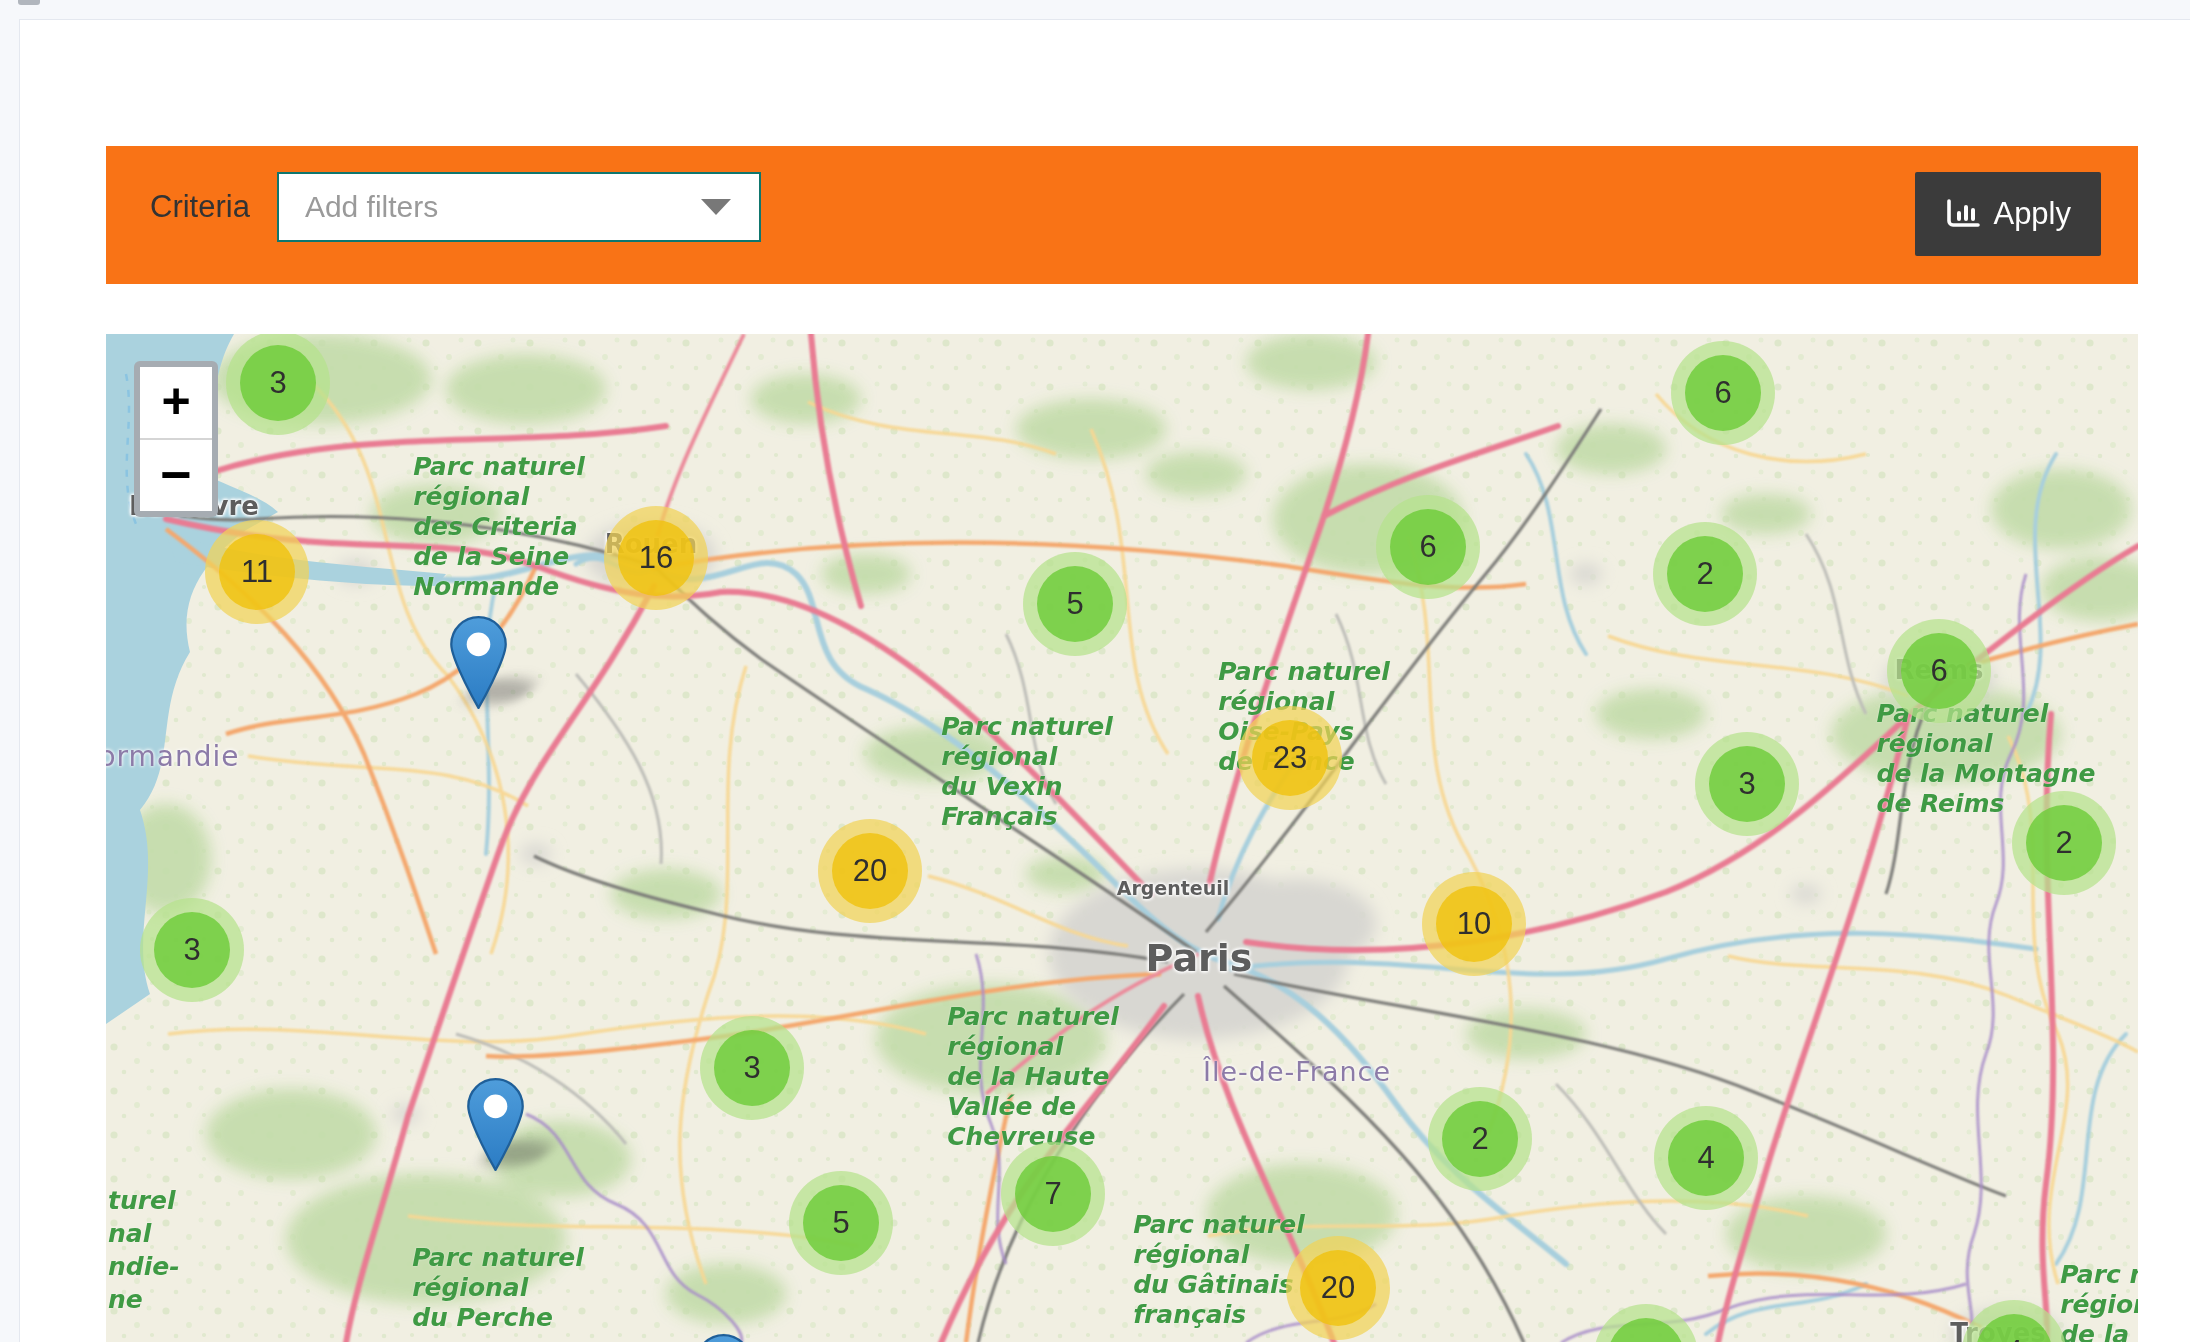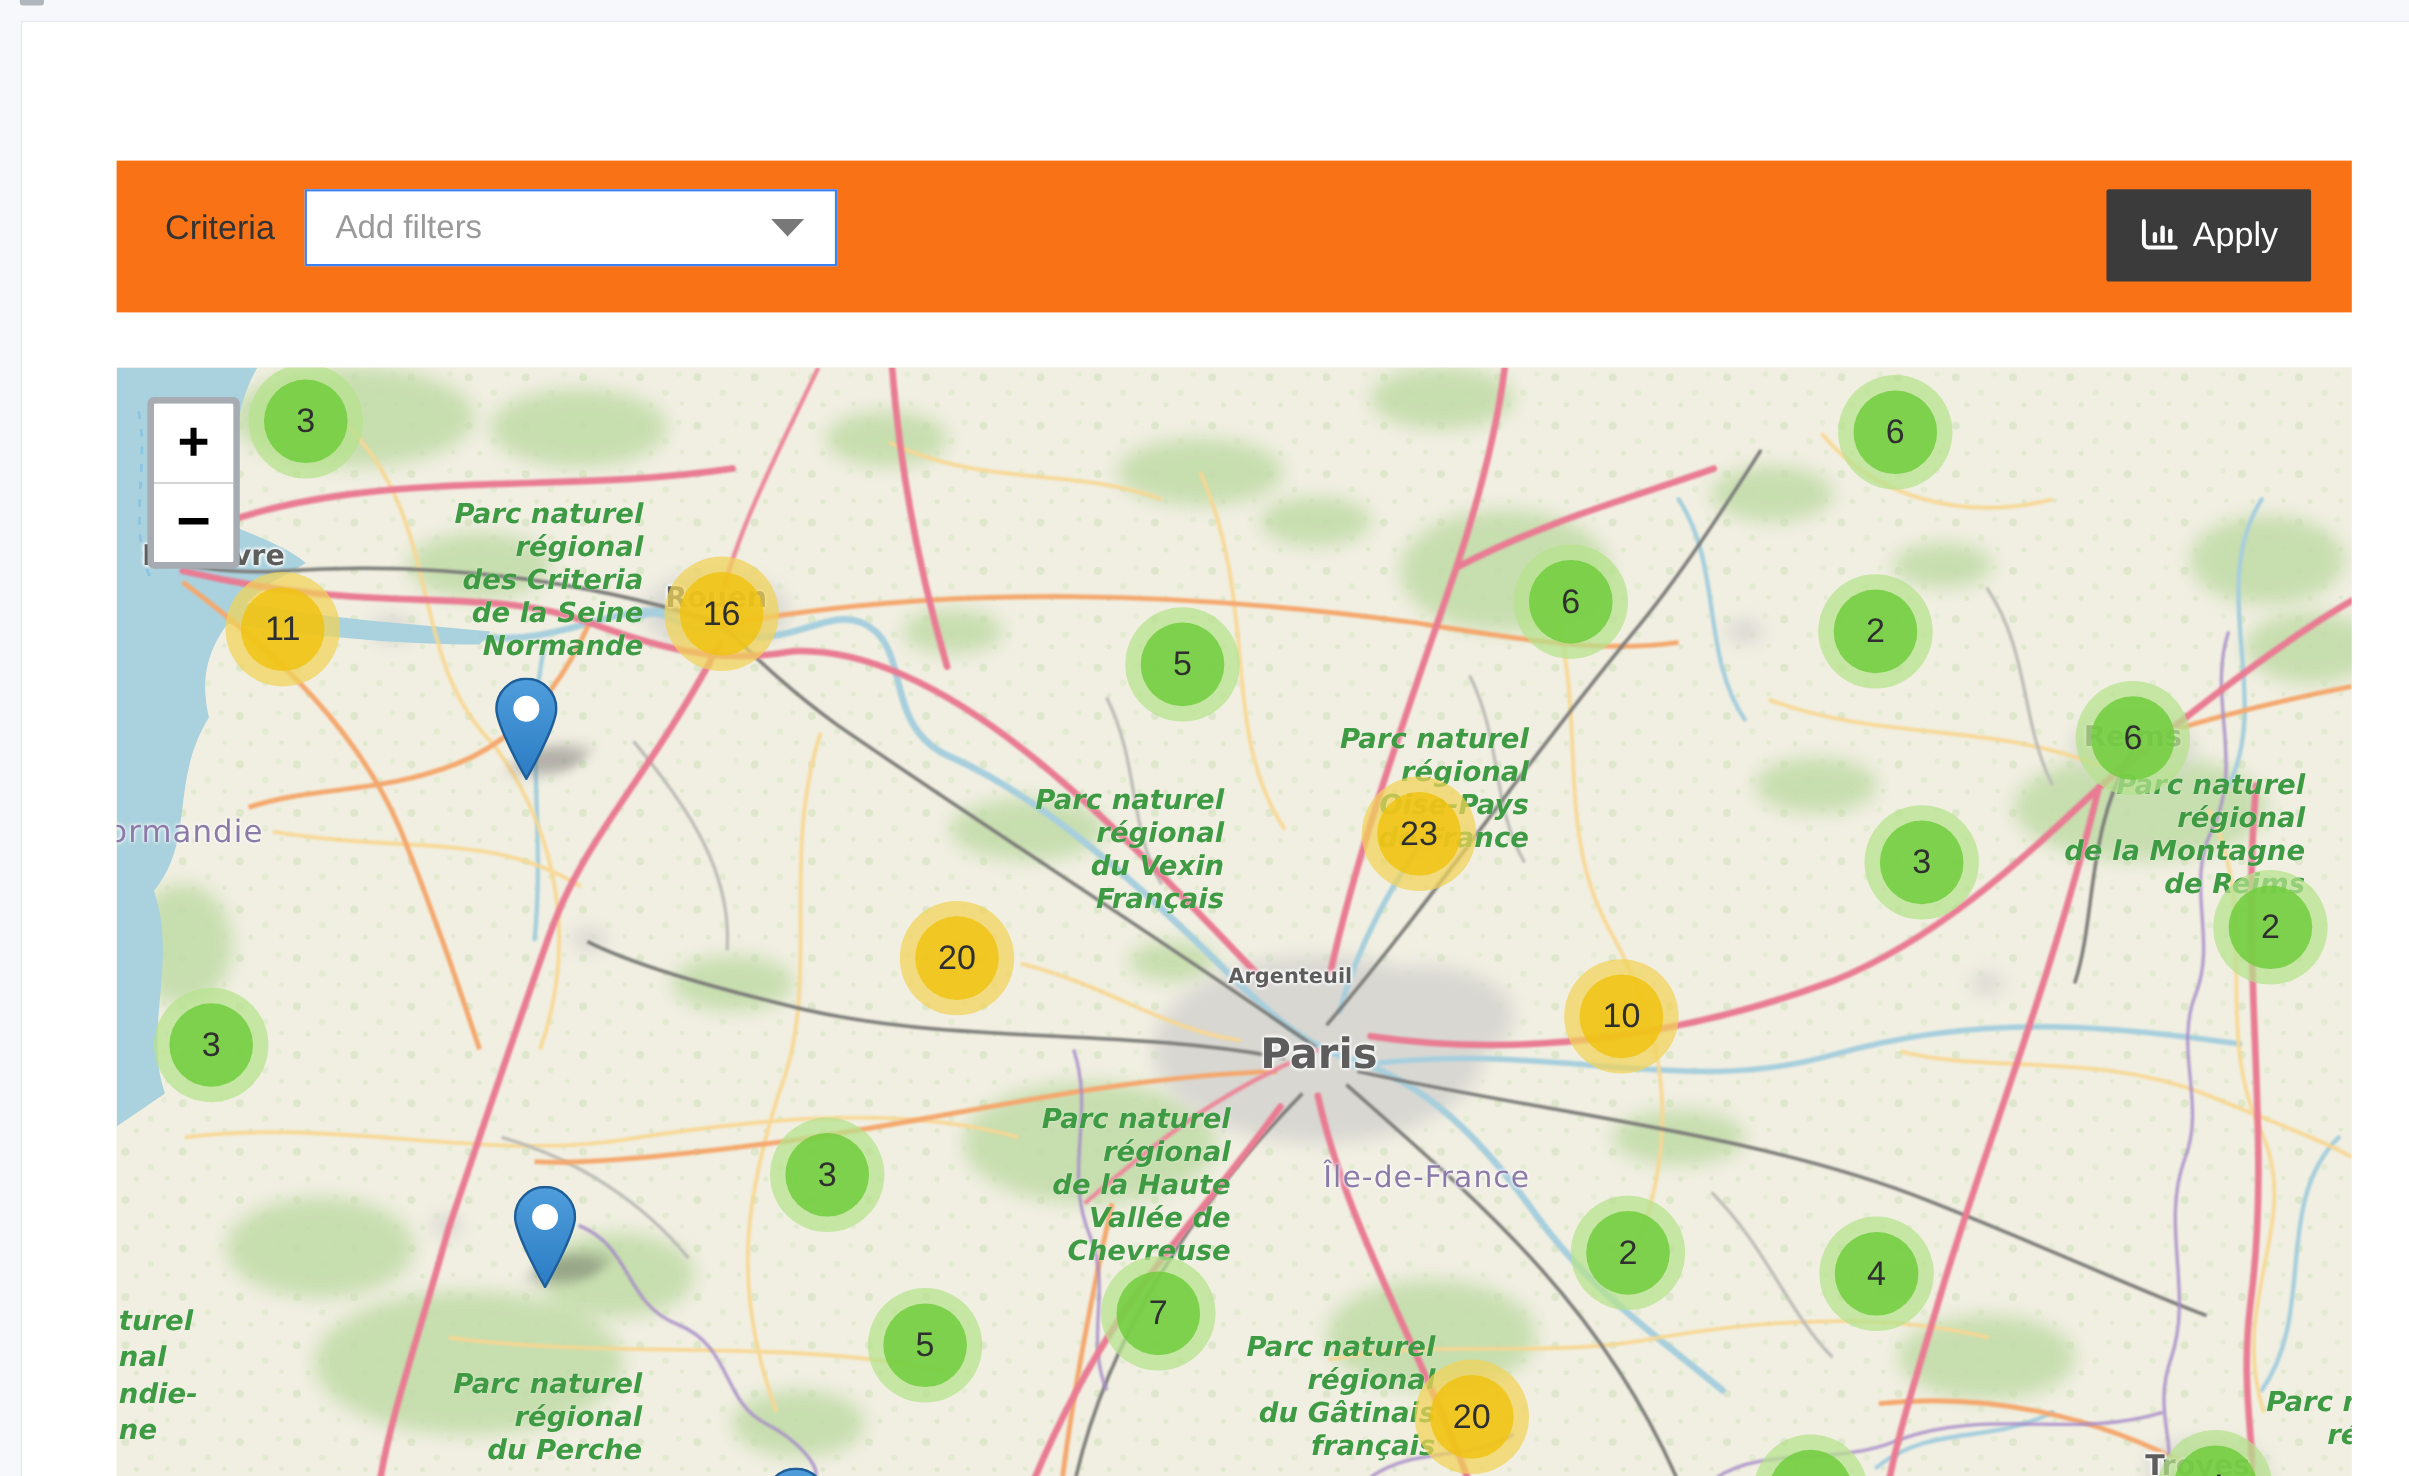--- a/index.html
+++ b/index.html
@@ -8,40 +8,40 @@
   
   .corner-artifact{position:absolute;left:18px;top:0;width:22px;height:5px;
        background:#9aa0a8;opacity:.75;border-radius:0 0 3px 3px;z-index:5;}
   .card{position:absolute;left:19px;top:19px;right:-4px;height:1400px;
        background:#ffffff;border:1px solid #e4e8ef;border-right:none;}
   
   .filter-bar{position:absolute;left:86px;top:126px;width:2032px;height:138px;
        background:#f97316;display:flex;align-items:flex-start;padding:0;box-sizing:border-box;}
   .criteria-label{margin-left:44px;margin-top:26px;line-height:70px;font-size:31px;color:#333;}
   .select{margin-left:27px;margin-top:26px;width:484px;height:70px;background:#fff;
-       border:2px solid #3b82f6;box-sizing:border-box;display:flex;align-items:center;
+       border:2px solid #0f766e;box-sizing:border-box;display:flex;align-items:center;
        justify-content:space-between;padding:0 28px 0 26px;cursor:pointer;}
   .select .placeholder{font-size:30px;color:#9a9a9a;}
   .caret{width:0;height:0;border-left:15px solid transparent;border-right:15px solid transparent;
        border-top:16px solid #787878;}
   .apply-btn{margin-left:auto;margin-top:26px;margin-right:37px;height:84px;padding:0 30px;
        background:#3b3b3b;color:#fdfdfd;border:none;display:flex;align-items:center;gap:12px;
        font-size:31px;font-family:"Liberation Sans",sans-serif;cursor:pointer;border-radius:2px;}
   
   .map{position:absolute;left:86px;top:314px;width:2032px;height:1060px;overflow:hidden;
        background:#f1efe2;cursor:grab;}
   .basemap{position:absolute;left:0;top:0;filter:blur(.6px) saturate(1.02);}
   
   .city{position:absolute;transform:translate(-50%,-50%);color:#5d5d5d;font-weight:600;
        font-family:"DejaVu Sans",sans-serif;white-space:nowrap;z-index:20;
        text-shadow:0 0 3px #fff,0 0 3px #fff,0 0 4px #fff,0 0 4px #fff;}
   .region{position:absolute;transform:translate(-50%,-50%);color:#8c7ba8;font-size:28px;
        font-family:"DejaVu Sans",sans-serif;letter-spacing:1px;white-space:nowrap;z-index:19;
        text-shadow:0 0 3px #fff,0 0 4px #fff;}
-  .park{position:absolute;transform:translateX(-50%);text-align:right;z-index:18;
+  .park{position:absolute;transform:translateX(-50%);text-align:left;z-index:18;
        font-family:"DejaVu Sans",sans-serif;font-style:italic;font-weight:600;
        font-size:25px;line-height:30px;color:#3f9a44;white-space:nowrap;
        text-shadow:0 0 2px rgba(255,255,255,.6);}
   .park.frag{transform:none;text-align:left;line-height:33px;}
   
   .cluster{position:absolute;width:104px;height:104px;margin:-52px 0 0 -52px;border-radius:50%;
        display:flex;align-items:center;justify-content:center;z-index:30;cursor:pointer;}
   .cluster .inner{position:absolute;inset:14px;border-radius:50%;}
   .cluster .cnum{position:relative;z-index:2;font-size:31px;color:#2f2f2f;
        font-family:"Liberation Sans",sans-serif;}

